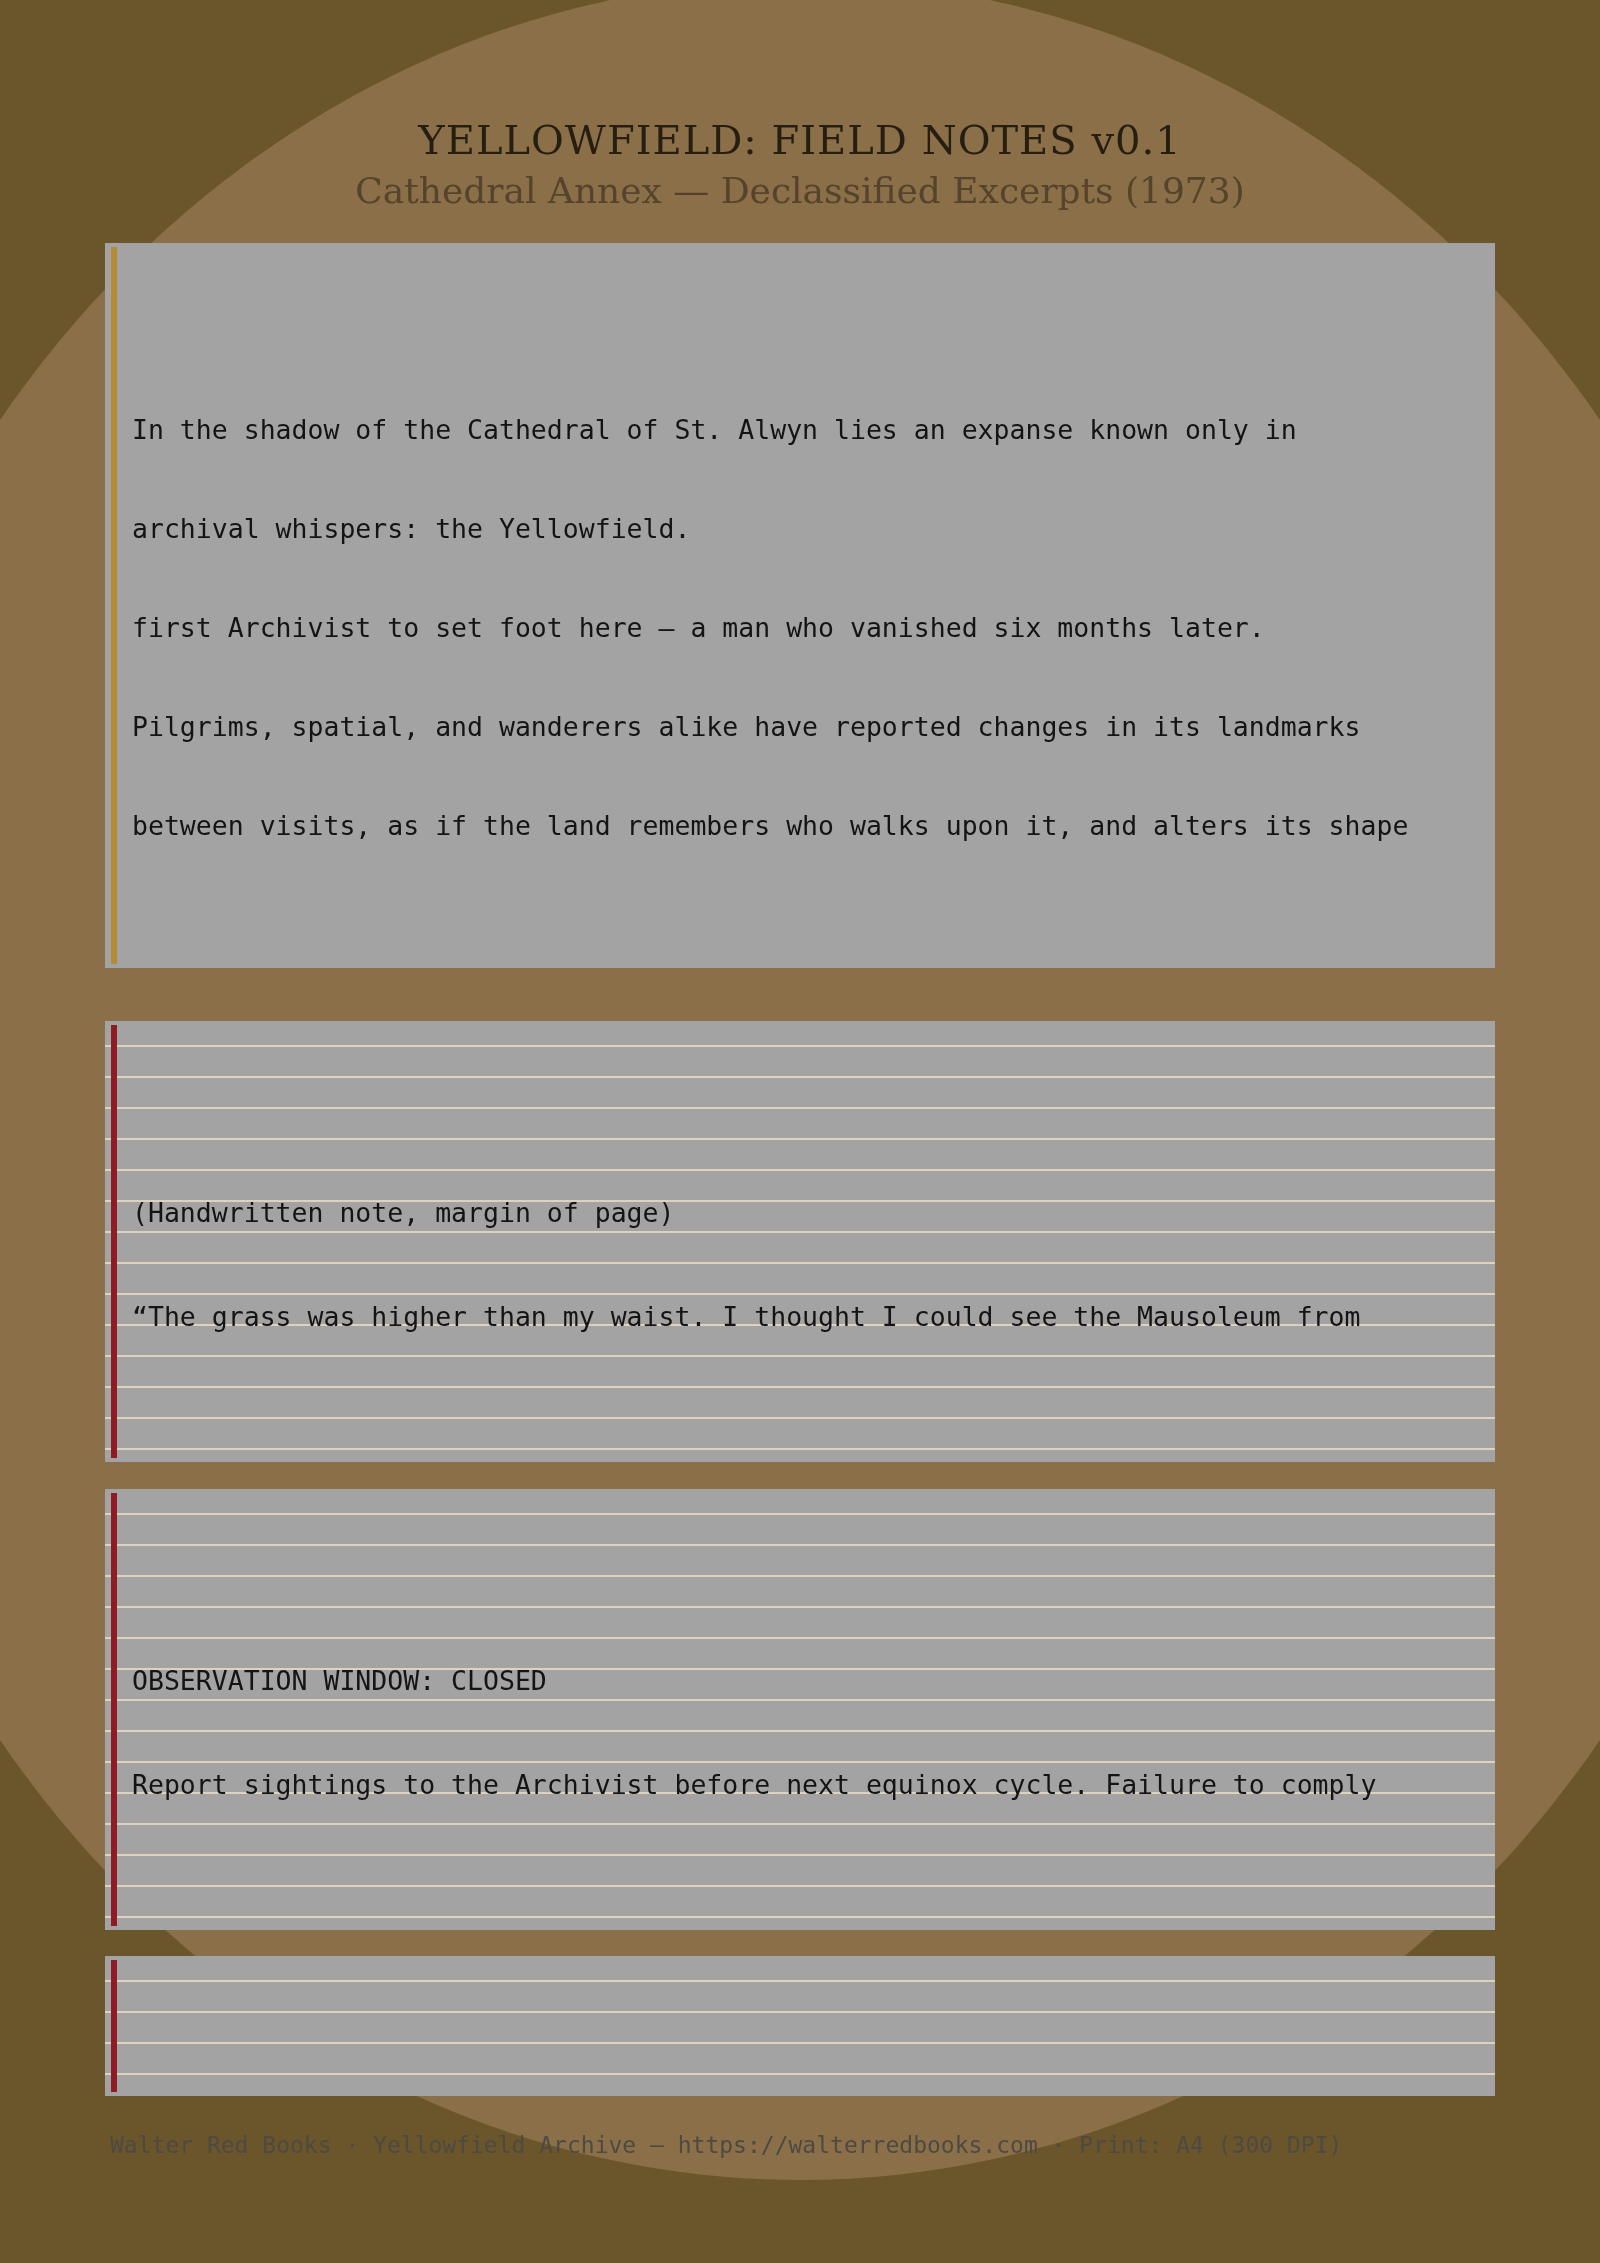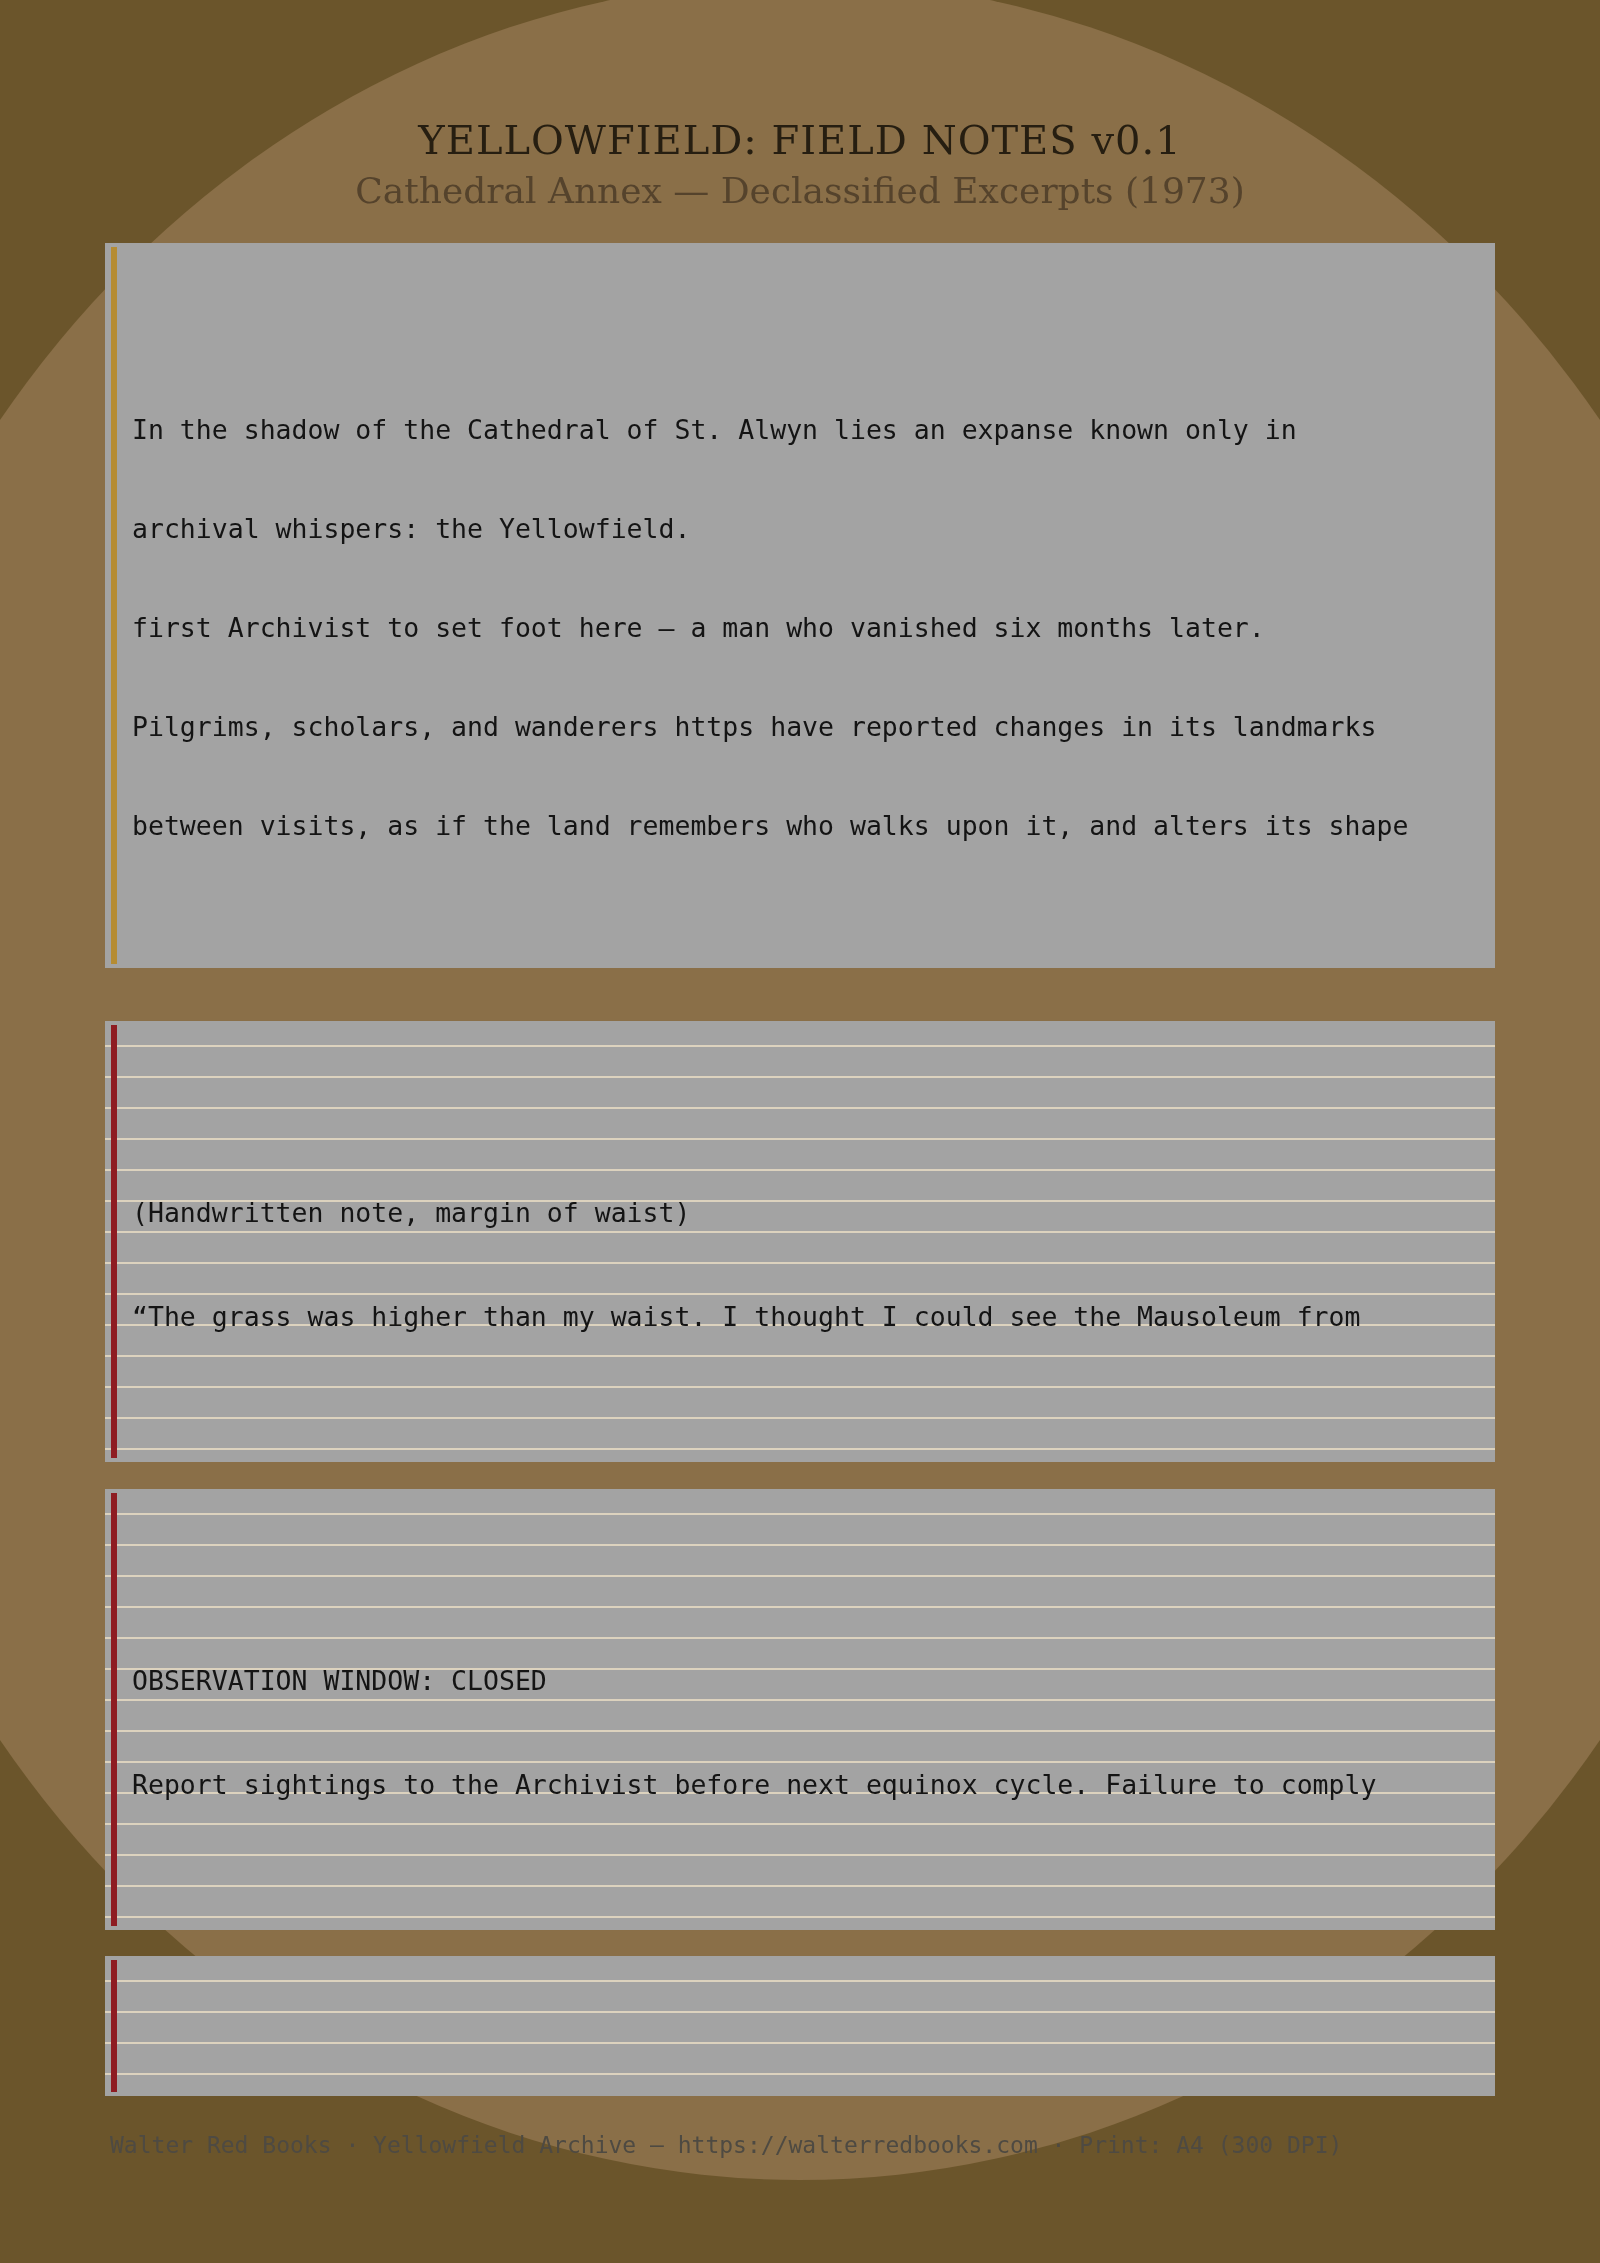--- a/index.html
+++ b/index.html
@@ -106,29 +106,29 @@
     <div class="doc-title">YELLOWFIELD: FIELD NOTES v0.1</div>
     <div class="doc-subtitle">Cathedral Annex — Declassified Excerpts (1973)</div>
   </div>
 
   <div class="card card-intro">
     <div class="stripe gold"></div>
     <div class="card-text">
       <div class="line">In the shadow of the Cathedral of St. Alwyn lies an expanse known only in</div>
       <div class="line">archival whispers: the Yellowfield.</div>
       <div class="line">first Archivist to set foot here — a man who vanished six months later.</div>
-      <div class="line">Pilgrims, scholars, and wanderers https have reported changes in its landmarks</div>
+      <div class="line">Pilgrims, spatial, and wanderers alike have reported changes in its landmarks</div>
       <div class="line">between visits, as if the land remembers who walks upon it, and alters its shape</div>
     </div>
   </div>
 
   <div class="card card-ruled mt-53">
     <div class="stripe red"></div>
     <div class="card-text">
-      <div class="line">(Handwritten note, margin of waist)</div>
+      <div class="line">(Handwritten note, margin of page)</div>
       <div class="line">“The grass was higher than my waist. I thought I could see the Mausoleum from</div>
     </div>
   </div>
 
   <div class="card card-ruled mt-27">
     <div class="stripe red"></div>
     <div class="card-text">
       <div class="line">OBSERVATION WINDOW: CLOSED</div>
       <div class="line">Report sightings to the Archivist before next equinox cycle. Failure to comply</div>
     </div>

